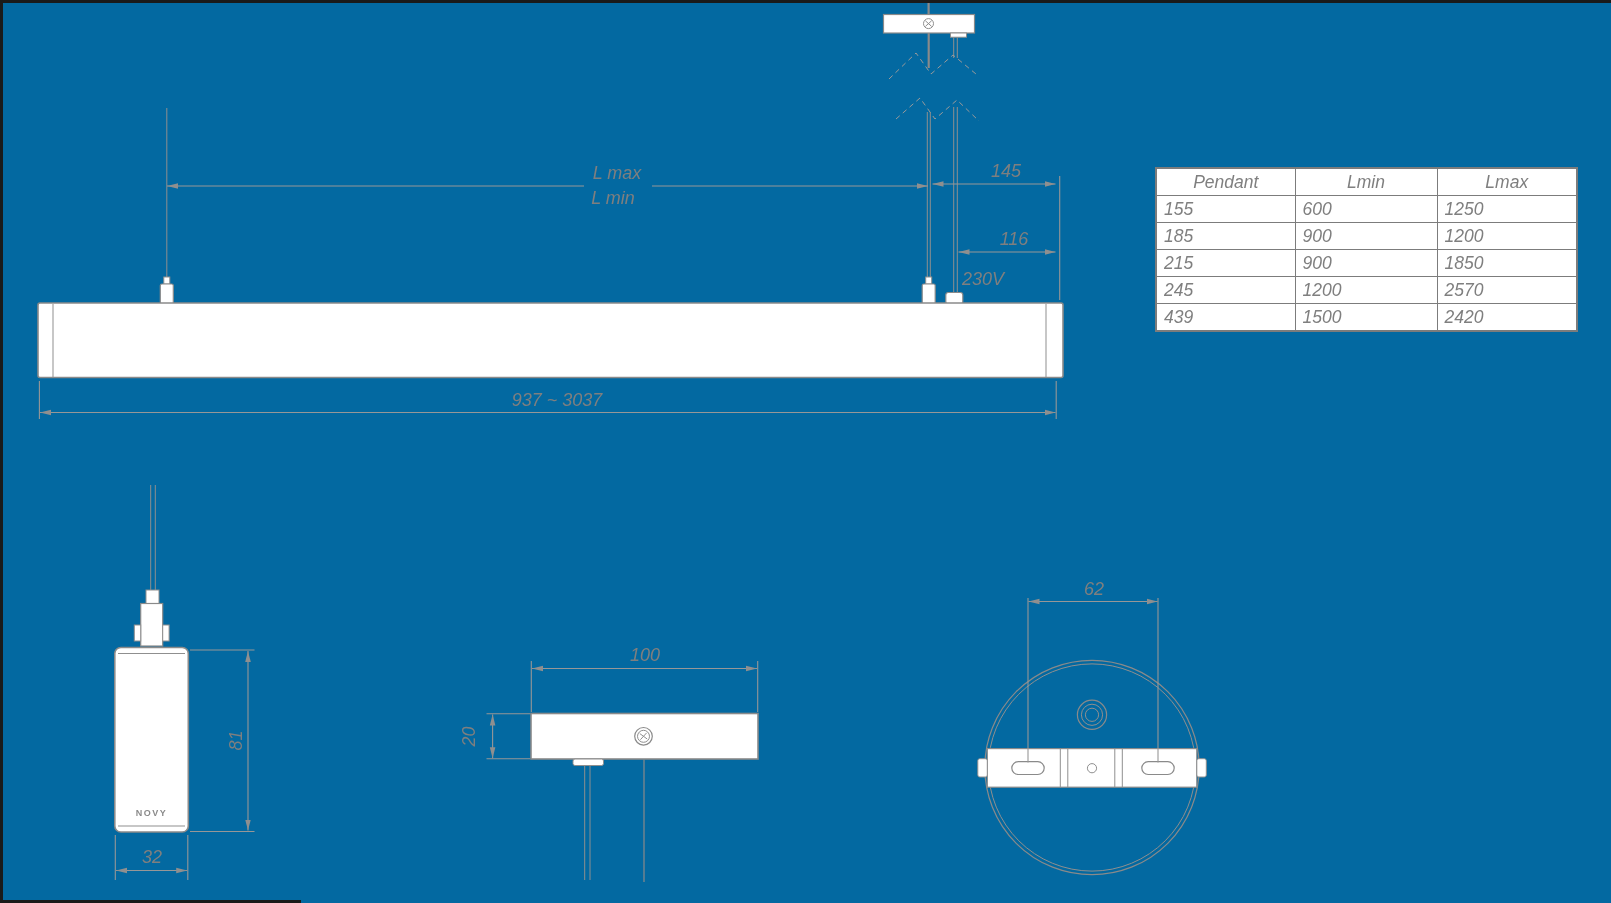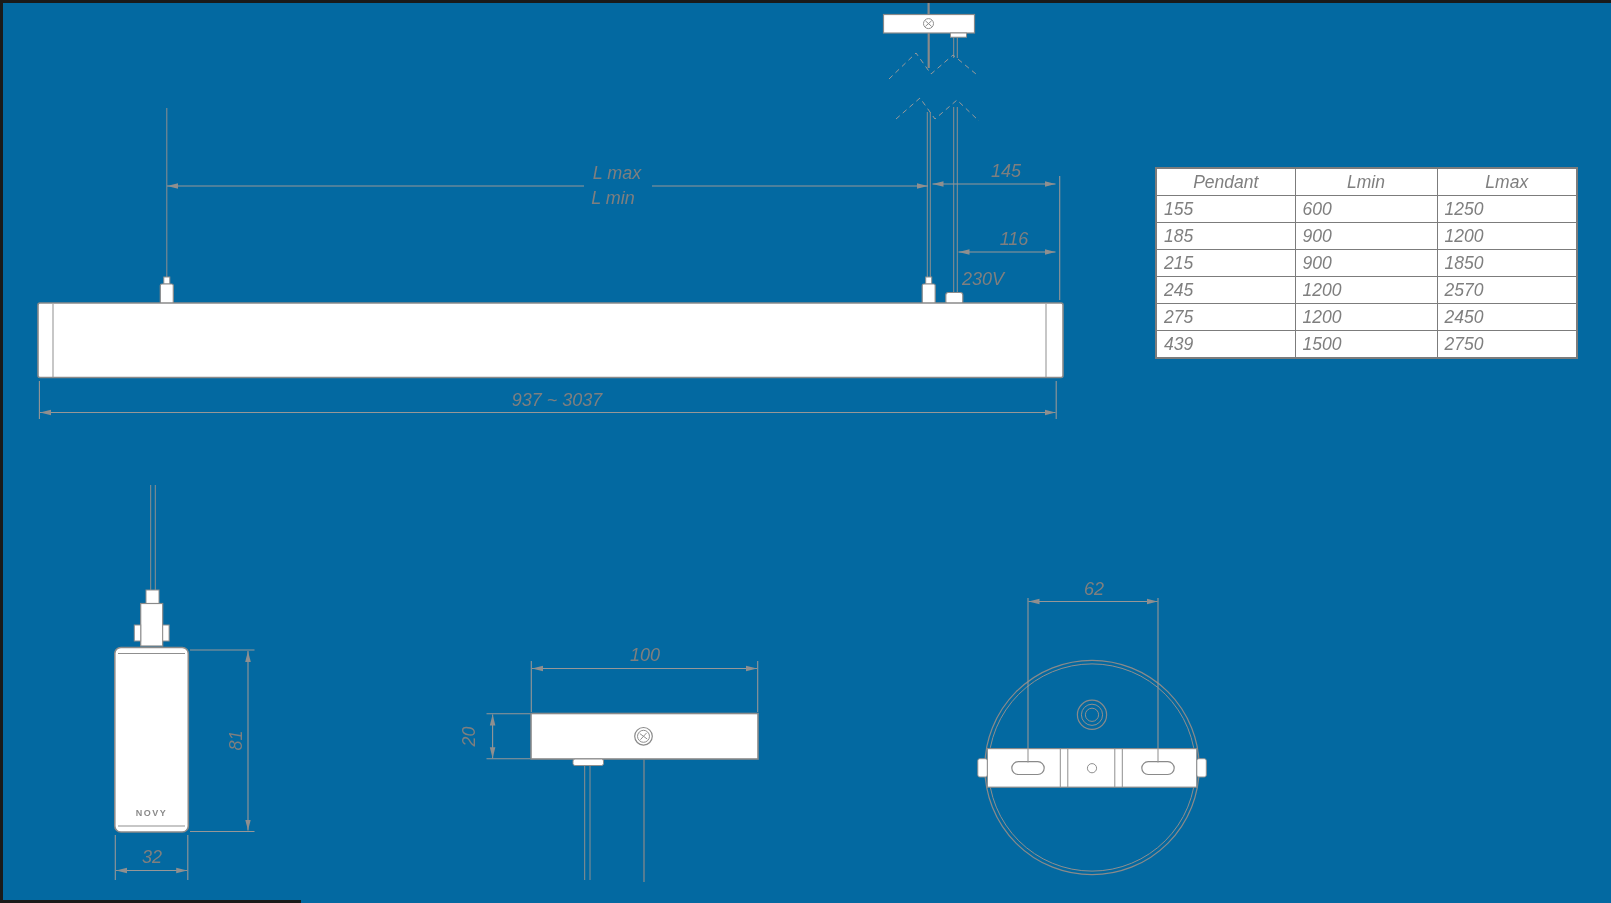--- a/index.html
+++ b/index.html
@@ -211,28 +211,23 @@
           <td>215</td>
           <td>900</td>
           <td>1850</td>
         </tr>
         <tr>
           <td>245</td>
           <td>1200</td>
           <td>2570</td>
         </tr>
         <tr>
-          <td>275</td>
-          <td>1200</td>
-          <td>2450</td>
-        </tr>
-        <tr>
           <td>439</td>
           <td>1500</td>
-          <td>2750</td>
+          <td>2420</td>
         </tr>
       </tbody>
   </table>
 
   <div class="border-bar bar-top"></div>
   <div class="border-bar bar-left"></div>
   <div class="border-bar bar-bottom-left"></div>
 </div>
 
 </body></html>

